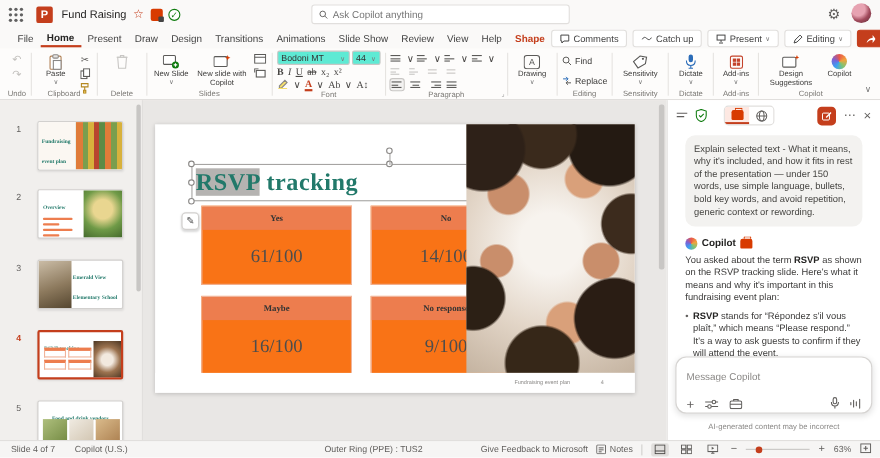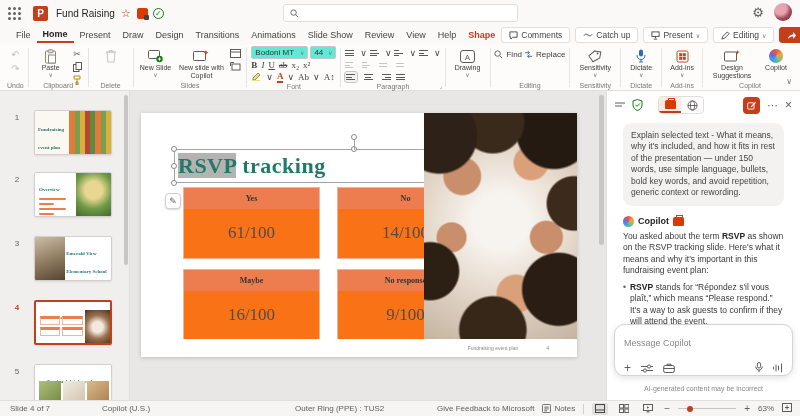--- a/index.html
+++ b/index.html
@@ -137,21 +137,21 @@
   .cp-bullets li { list-style:none; display:flex; gap:4px; margin-bottom:4px; }
   .cp-bullets .dot { color:#605e5c; }
   .cp-inputbox { position:absolute; left:7px; right:7px; bottom:24px; height:52px; background:#fff; border:1px solid #d6d4d2; border-radius:10px; box-shadow:0 2px 6px rgba(0,0,0,.12); padding:7px 9px; }
   .cp-input { border:none; outline:none; width:100%; font-size:9px; color:#3b3a39; font-family:"Liberation Sans",sans-serif; background:transparent; }
   .cp-input::placeholder { color:#8a8886; }
   .cp-input-icons { display:flex; align-items:center; gap:10px; margin-top:9px; color:#605e5c; }
   .cp-input-icons .right { margin-left:auto; display:flex; gap:9px; align-items:center; }
   .cp-disclaimer { position:absolute; bottom:8px; width:100%; text-align:center; font-size:7px; color:#8a8886; }
 
   
-  .statusbar { position:absolute; left:0; right:0; bottom:0; height:16px; background:#f6f5f4; border-top:1px solid #e1dfdd; display:flex; align-items:center; font-size:8px; color:#605e5c; padding:0 10px;gap:34px; }
+  .statusbar { position:absolute; left:0; right:0; bottom:0; height:16px; background:#f6f5f4; border-top:1px solid #e1dfdd; display:flex; align-items:center; font-size:8px; color:#605e5c; padding:0 10px; }
   .sb-item { margin-right:18px; cursor:pointer; white-space:nowrap; }
   .sb-center { position:absolute; left:295px; }
   .sb-right { position:absolute; right:8px; display:flex; align-items:center; gap:8px; }
   .sb-viewbtn { width:16px; height:12px; display:flex; align-items:center; justify-content:center; cursor:pointer; border-radius:2px; color:#605e5c; }
   .sb-viewbtn.active { background:#e1dfdd; }
   .zoom-track { position:relative; width:58px; height:1px; background:#c8c6c4; }
   .zoom-dot { position:absolute; left:9px; top:-2.5px; width:6px; height:6px; border-radius:50%; background:#c43e1c; }
   .sb-sep { width:1px; height:10px; background:#d2d0ce; }
 </style>
 </head>
@@ -174,20 +174,21 @@
     <span class="ppt-logo">P</span>
     <span class="doc-title">Fund Raising</span>
     <span class="tb-ico">☆</span>
     <span class="badge-orange"></span>
     <span class="badge-green">✓</span>
     <div class="searchbox">
       <svg width="9" height="9" viewBox="0 0 10 10" style="margin-right:4px;">
           <circle cx="4" cy="4" r="3" fill="none" stroke="#605e5c"></circle>
           <line x1="6.3" y1="6.3" x2="9" y2="9" stroke="#605e5c"></line>
         </svg>
+      <input placeholder="Ask Copilot anything" style="">
     </div>
     <div class="titlebar-right">
       <span class="gear">⚙</span>
       <span class="avatar"></span>
     </div>
   </div>
 
   <div class="menubar">
     <span class="menu-item">File</span>
     <span class="menu-item active">Home</span>
@@ -456,21 +457,21 @@
               </svg>
             </span>
           <span>Drawing</span>
             <span class="chev">∨</span>
         </span>
       </div>
     </div>
     <div class="vdiv"></div>
 
     <div class="rgroup">
-      <div style="display:flex; flex-direction:row; justify-content:center; height:36px; gap:2px;text-align:center;">
+      <div style="display:flex; flex-direction:column; justify-content:center; height:36px; gap:2px;text-align:center;">
         <span class="txtbtn">
           <svg width="9" height="9" viewBox="0 0 10 10">
               <circle cx="4" cy="4" r="3" fill="none" stroke="#5b5a58"></circle>
               <line x1="6.3" y1="6.3" x2="9" y2="9" stroke="#5b5a58"></line>
             </svg>
           <span>Find</span>
         </span>
         <span class="txtbtn">
           <svg width="9" height="9" viewBox="0 0 10 10">
               <path d="M1 3h5M4 1l2 2-2 2" fill="none" stroke="#2b6cb8"></path>

